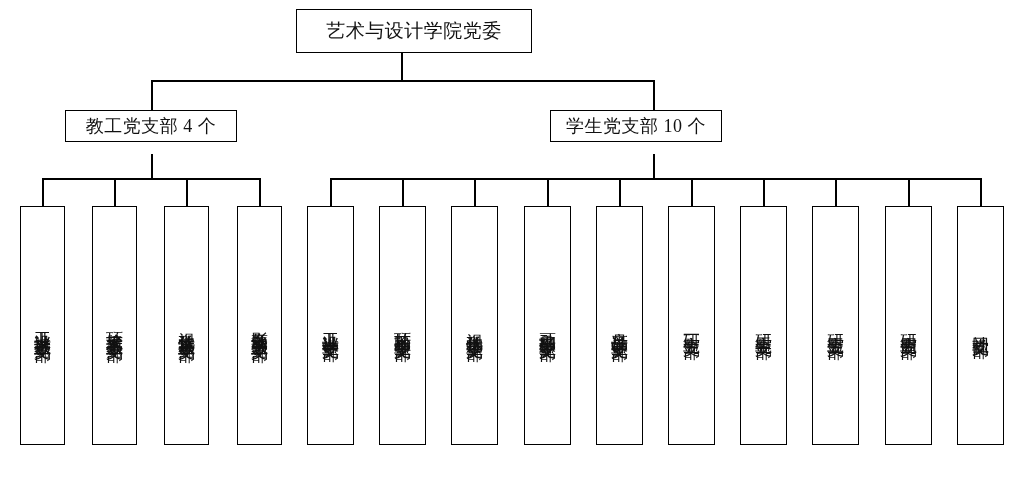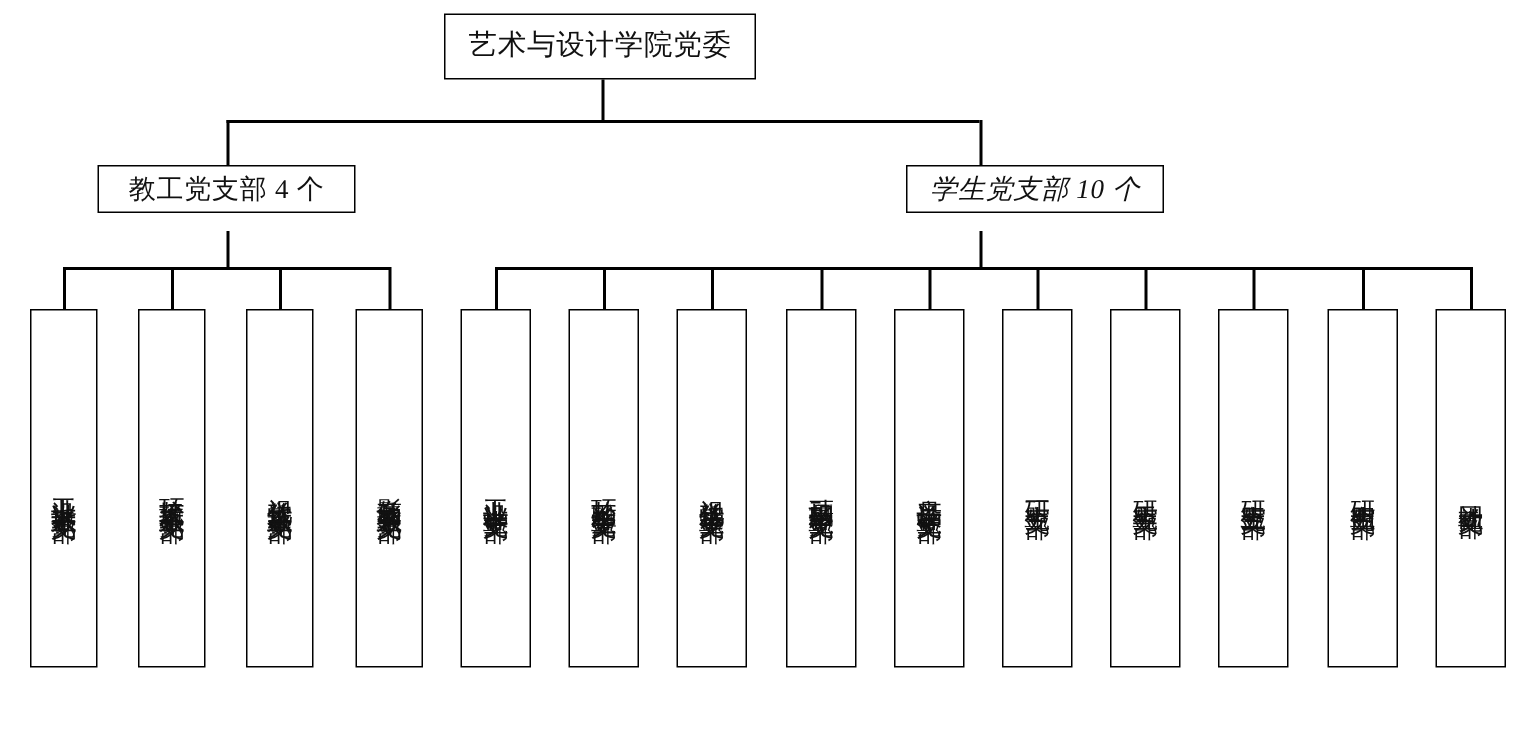--- a/index.html
+++ b/index.html
@@ -32,40 +32,39 @@
     color: #111111;
     line-height: 1.05;
     letter-spacing: 0.5px;
     white-space: nowrap;
   }
 
   
   #node-root {
     left: 296px;
     top: 9px;
-    width: 208px;
+    width: 236px;
     height: 44px;
   }
   #node-root .node-label {
     font-size: 19px;
   }
 
   
   .level2 {
     top: 110px;
     height: 32px;
   }
   #node-staff {
     left: 65px;
     width: 172px;
   }
   #node-student {
-    left: 604px;
+    left: 550px;
     width: 172px;
-    font-style: italic;
   }
   .level2 .node-label {
     font-size: 18px;
   }
 
   
   .leaf {
     top: 206px;
     height: 239px;
   }

